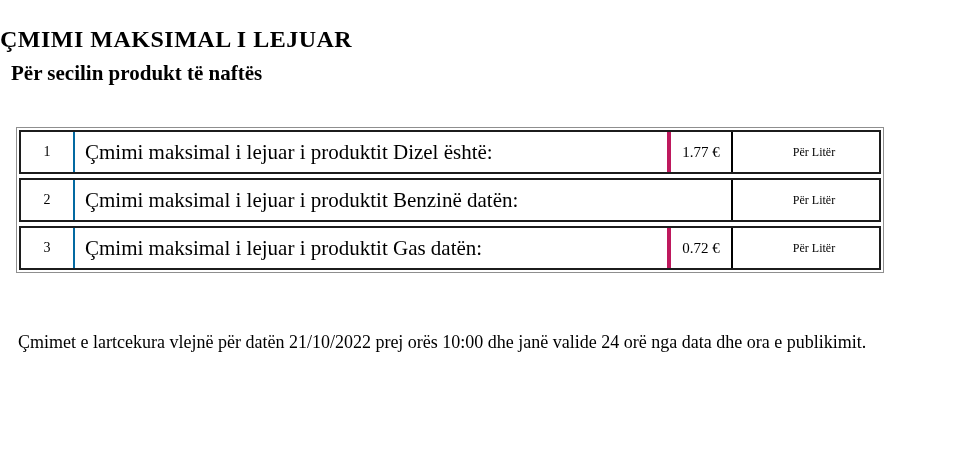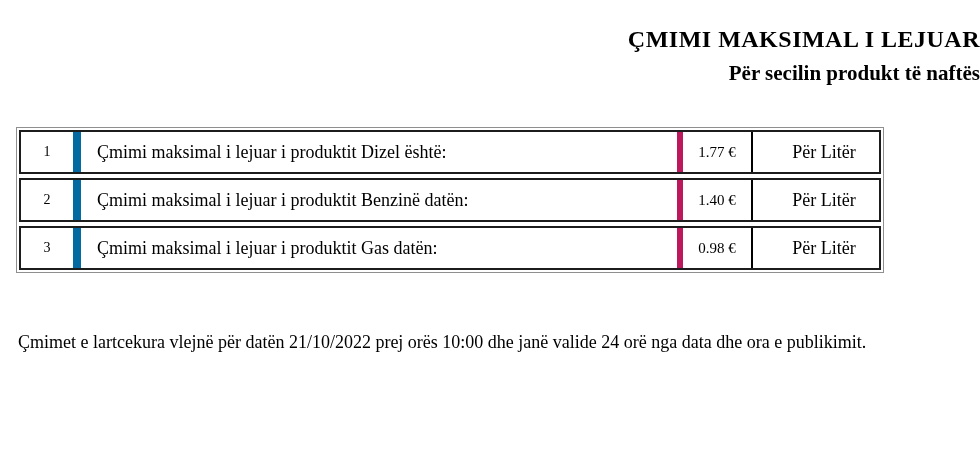--- a/index.html
+++ b/index.html
@@ -7,35 +7,35 @@
   .doc {
     width: 980px;
     height: 474px;
     background: #ffffff;
     color: #000000;
     font-family: "Liberation Serif", "DejaVu Serif", serif;
     overflow: hidden;
     position: relative;
   }
   .doc-header {
-    text-align: right;
+    text-align: left;
     padding-top: 24px;
-    margin-left: 6px;
   }
   .doc-title {
     font-size: 24px;
     font-weight: bold;
     letter-spacing: 0.5px;
     line-height: 30px;
   }
   .doc-subtitle {
     font-size: 21px;
     font-weight: bold;
     line-height: 26px;
     margin-top: 6px;
+    padding-left: 11px;
   }
   .table-frame {
     margin: 41px 0 0 16px;
     width: 868px;
     border: 1px solid #8f8f8f;
     padding: 2px;
     background: #ffffff;
   }
   .price-row {
     display: flex;
@@ -51,32 +51,32 @@
     align-items: center;
     justify-content: center;
   }
   .c-num {
     width: 52px;
     font-size: 14px;
   }
   .c-desc {
     flex: 1;
     justify-content: flex-start;
-    padding-left: 16px;
-    font-size: 18px;
-    border-left: 8px solid #0369a1;
+    padding-left: 10px;
+    font-size: 21px;
+    border-left: 2px solid #0369a1;
   }
   .c-price {
-    width: 74px;
+    width: 64px;
     font-size: 15px;
-    border-left: 6px solid #be185d;
+    border-left: 4px solid #be185d;
   }
   .c-unit {
-    width: 128px;
-    font-size: 18px;
+    width: 148px;
+    font-size: 12px;
     border-left: 2px solid #000000;
     padding-left: 16px;
   }
   .doc-footer {
     margin: 52px 16px 0 18px;
     max-width: 948px;
     font-size: 18px;
     line-height: 34px;
   }
 </style>
@@ -95,28 +95,27 @@
     <div class="price-row">
       <div class="cell c-num">1</div>
       <div class="cell c-desc">Çmimi maksimal i lejuar i produktit Dizel është:</div>
       <div class="cell c-price">1.77 €</div>
       <div class="cell c-unit">Për Litër</div>
     </div>
 
     <div class="price-row">
       <div class="cell c-num">2</div>
       <div class="cell c-desc">Çmimi maksimal i lejuar i produktit Benzinë datën:</div>
-      <div class="cell c-price">1.40 €</div>
       <div class="cell c-unit">Për Litër</div>
     </div>
 
     <div class="price-row">
       <div class="cell c-num">3</div>
       <div class="cell c-desc">Çmimi maksimal i lejuar i produktit Gas datën:</div>
-      <div class="cell c-price">0.98 €</div>
+      <div class="cell c-price">0.72 €</div>
       <div class="cell c-unit">Për Litër</div>
     </div>
 
   </div>
 
   <div class="doc-footer">Çmimet e lartcekura vlejnë për datën 21/10/2022 prej orës 10:00 dhe janë valide 24 orë nga data dhe ora e publikimit.</div>
 
 </div>
 
 </body></html>

